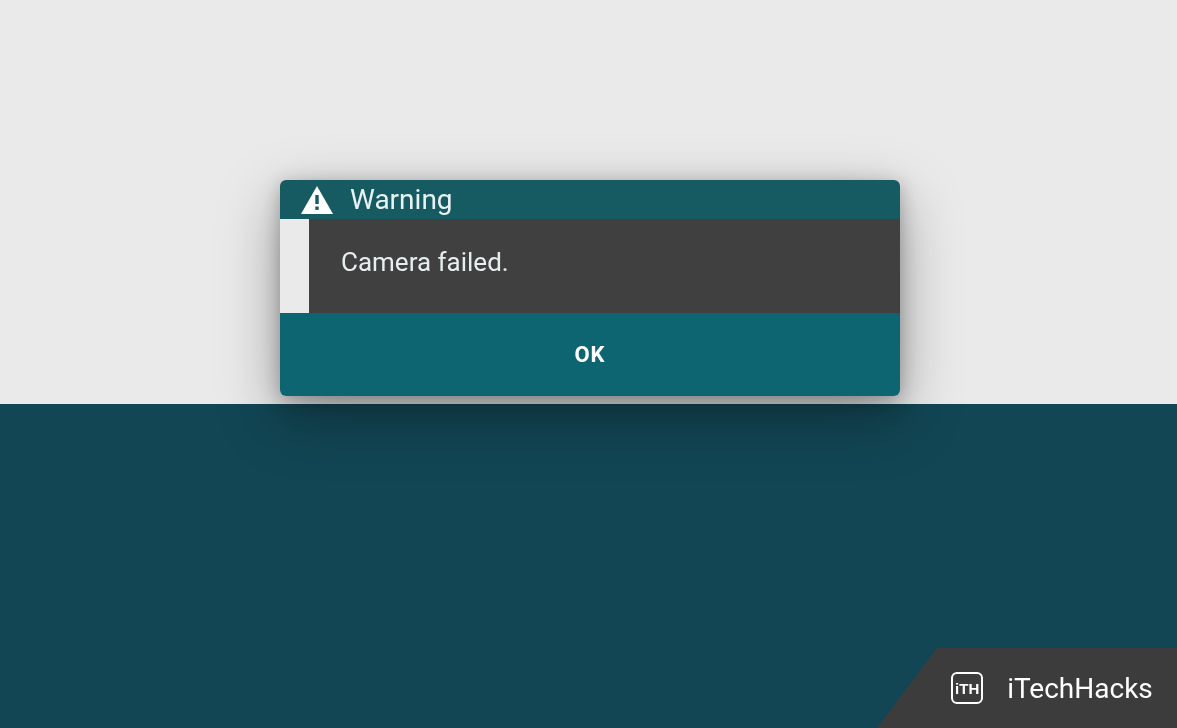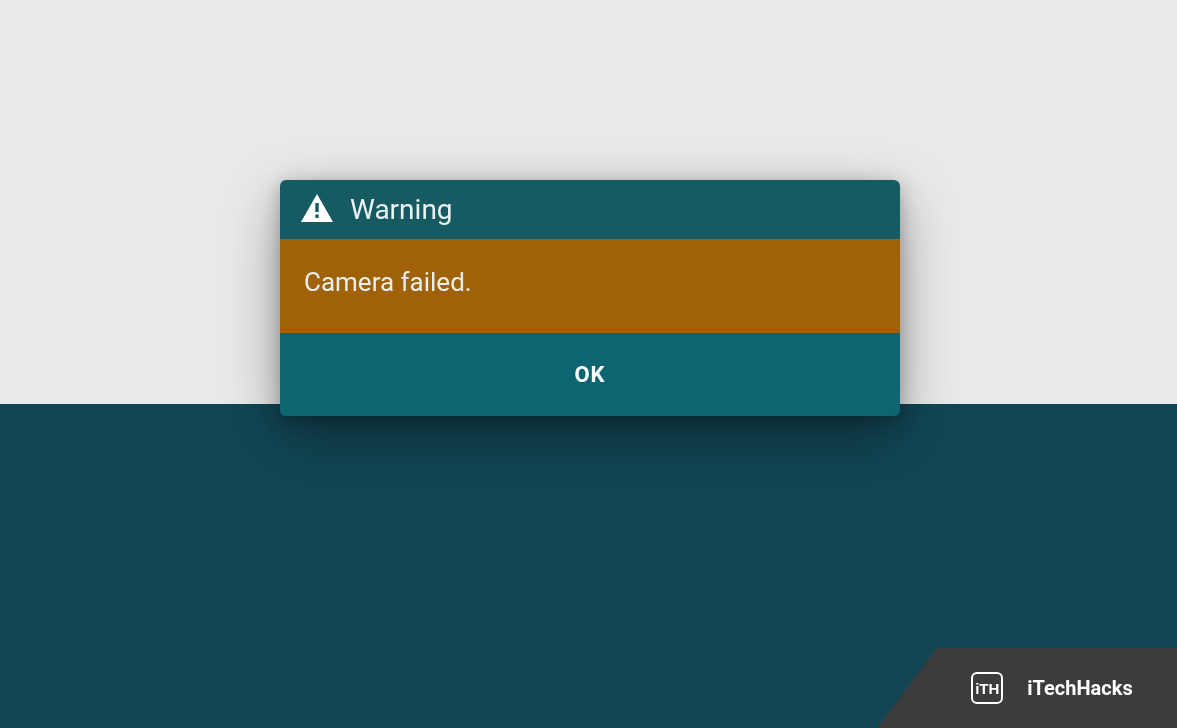--- a/index.html
+++ b/index.html
@@ -30,37 +30,38 @@
     left: 280px;
     top: 180px;
     width: 620px;
     border-radius: 6px;
     overflow: hidden;
     box-shadow: 0 20px 60px rgba(0,0,0,0.35), 0 4px 18px rgba(0,0,0,0.25);
   }
   .dialog-header {
     background: #165a62;
     display: flex;
-    align-items: flex-start;
-    padding: 13px 20px;
+    align-items: center;
+    padding: 3px 20px;
     gap: 16px;
   }
   .warning-icon svg {
     width: 34px;
     height: 30px;
     display: block;
   }
   .dialog-title {
     color: #e9f2f3;
     font-size: 28px;
     font-weight: 400;
   }
   .dialog-body {
-    background: #a16207;
-    padding: 28px 24px 36px 24px;
+    background: #404040;
+    padding: 28px 24px 36px 32px;
+    margin-left: 29px;
   }
   .dialog-message {
     color: #e6efef;
     font-size: 26px;
     font-weight: 400;
   }
   .dialog-footer {
     background: #0e6572;
     text-align: center;
     padding: 29px 0;
@@ -95,22 +96,22 @@
     align-items: center;
     justify-content: center;
     color: #fff;
     font-weight: 700;
     font-size: 15px;
     font-family: Arial, sans-serif;
     position: relative;
   }
   .watermark-text {
     color: #fff;
-    font-size: 20px;
-    font-weight: 700;
+    font-size: 28px;
+    font-weight: 400;
   }
 </style>
 </head>
 <body>
 
 <div class="bg-top"></div>
 <div class="bg-bottom"></div>
 
 <div class="dialog">
   <div class="dialog-header">

